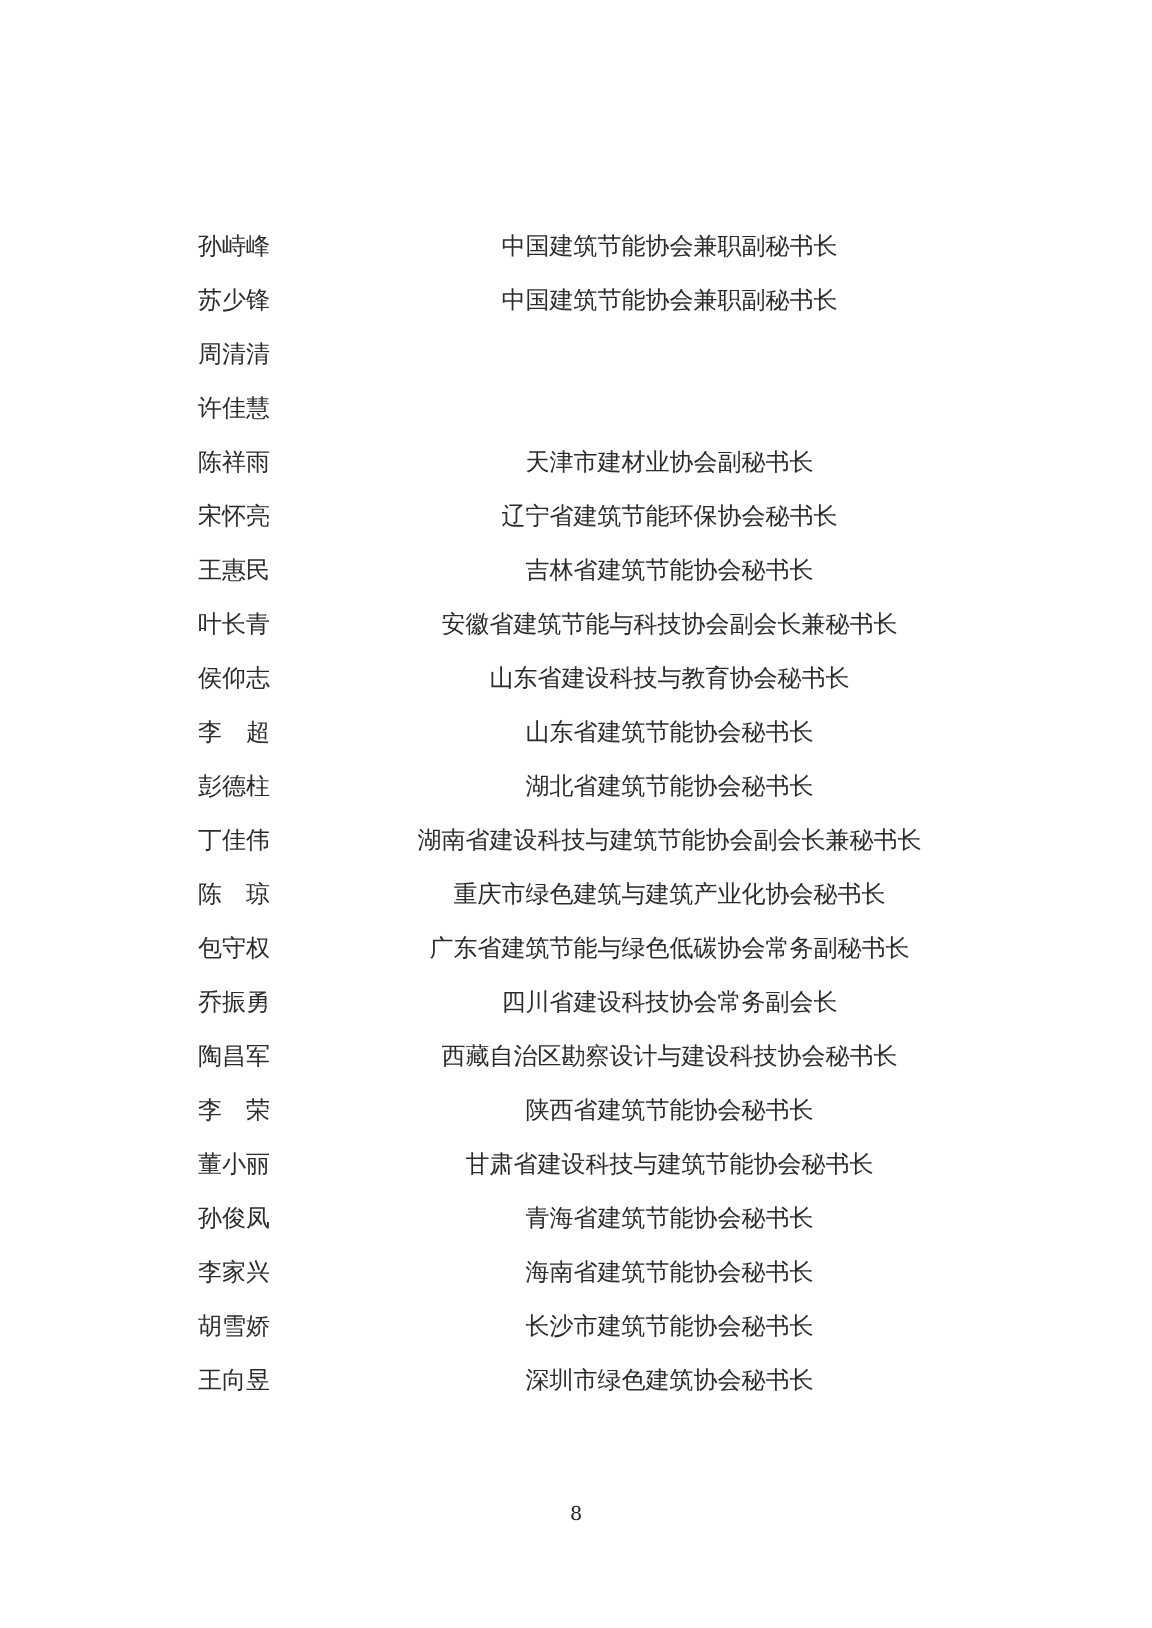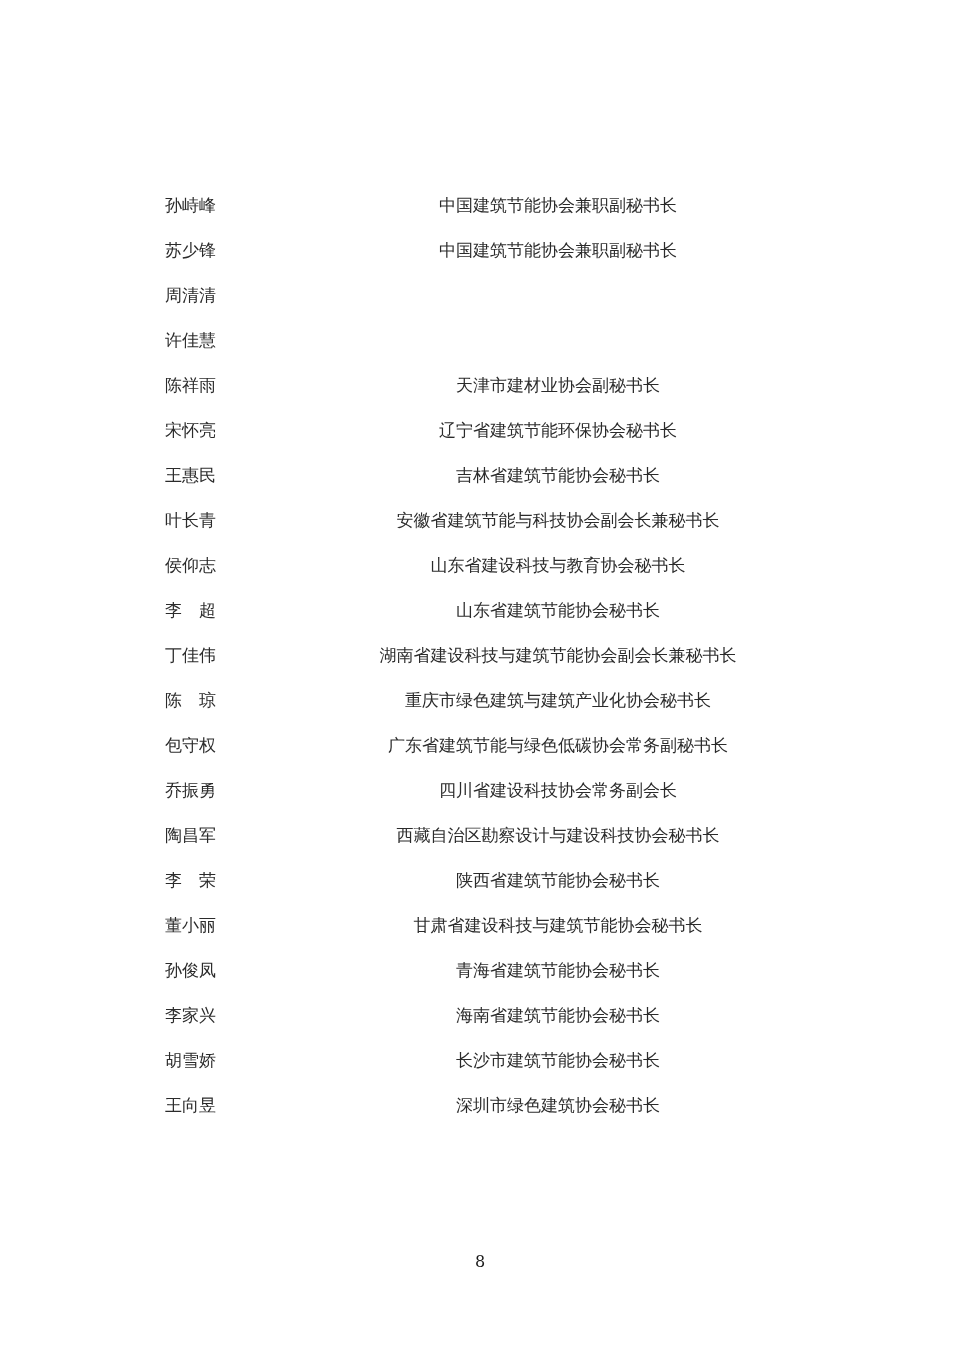--- a/index.html
+++ b/index.html
@@ -19,21 +19,21 @@
   .member-list {
     position: absolute;
     left: 165px;
     top: 183px;
     width: 660px;
   }
   .row {
     display: flex;
     height: 45px;
     line-height: 45px;
-    font-size: 17px;
+    font-size: 20px;
     white-space: nowrap;
     gap: 46px;
   }
   .name {
     display: inline-block;
     width: 80px;
     flex: 0 0 80px;
   }
   .title {
     flex: 1 1 auto;
@@ -87,20 +87,24 @@
       </div>
       <div class="row">
         <span class="name">侯仰志</span>
         <span class="title">山东省建设科技与教育协会秘书长</span>
       </div>
       <div class="row">
         <span class="name">李　超</span>
         <span class="title">山东省建筑节能协会秘书长</span>
       </div>
       <div class="row">
+        <span class="name">彭德柱</span>
+        <span class="title">湖北省建筑节能协会秘书长</span>
+      </div>
+      <div class="row">
         <span class="name">丁佳伟</span>
         <span class="title">湖南省建设科技与建筑节能协会副会长兼秘书长</span>
       </div>
       <div class="row">
         <span class="name">陈　琼</span>
         <span class="title">重庆市绿色建筑与建筑产业化协会秘书长</span>
       </div>
       <div class="row">
         <span class="name">包守权</span>
         <span class="title">广东省建筑节能与绿色低碳协会常务副秘书长</span>

